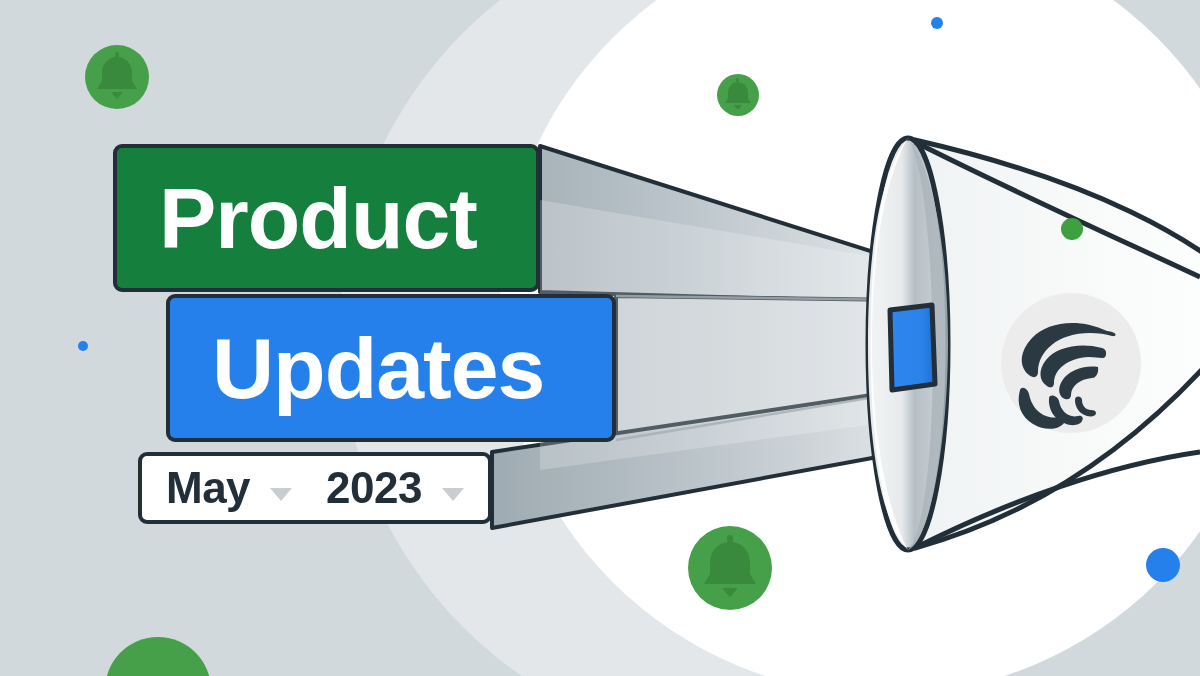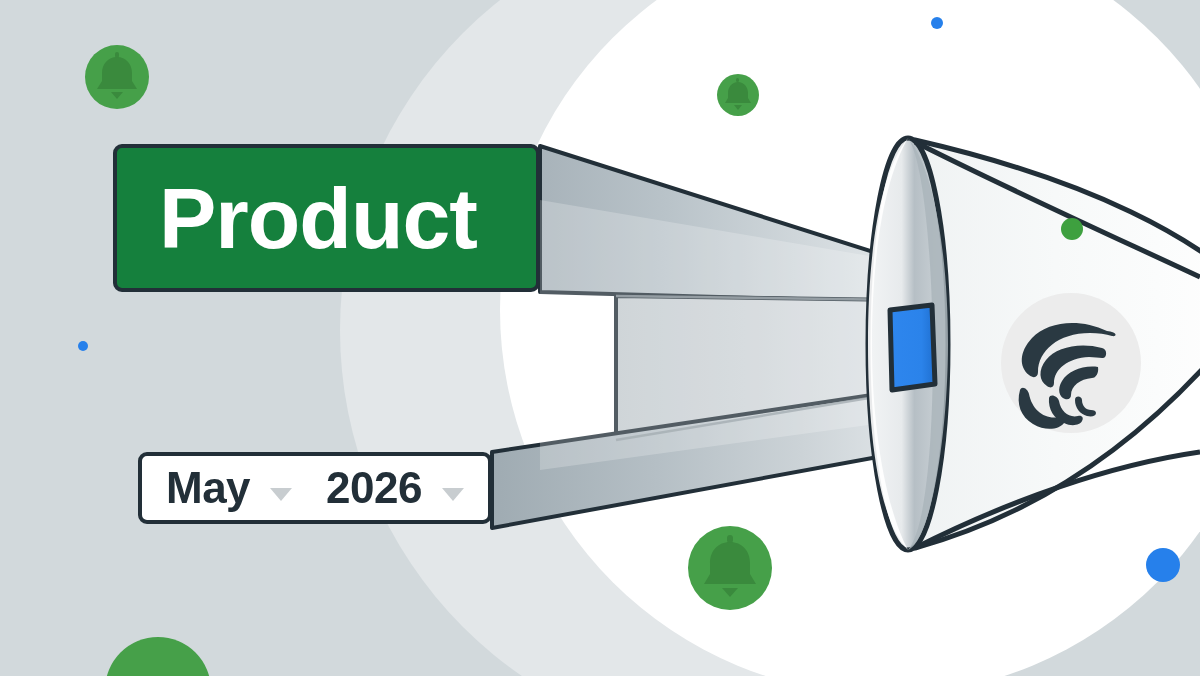--- a/index.html
+++ b/index.html
@@ -261,26 +261,29 @@
 
     </g>
   </svg>
 
   <div class="banner-layer">
 
     <div class="title-box" id="box-product">
       <span class="title-text">Product</span>
     </div>
 
+    <div class="title-box" id="box-updates">
+      <span class="title-text">Updates</span>
+    </div>
 
     <div class="title-box" id="box-date">
       <div class="date-group" id="date-month-group">
         <span class="date-text">May</span>
         <span class="caret"></span>
       </div>
       <div class="date-group" id="date-year-group">
-        <span class="date-text">2026</span>
+        <span class="date-text">2023</span>
         <span class="caret"></span>
       </div>
     </div>
 
   </div>
 </div>
 
 </body></html>

